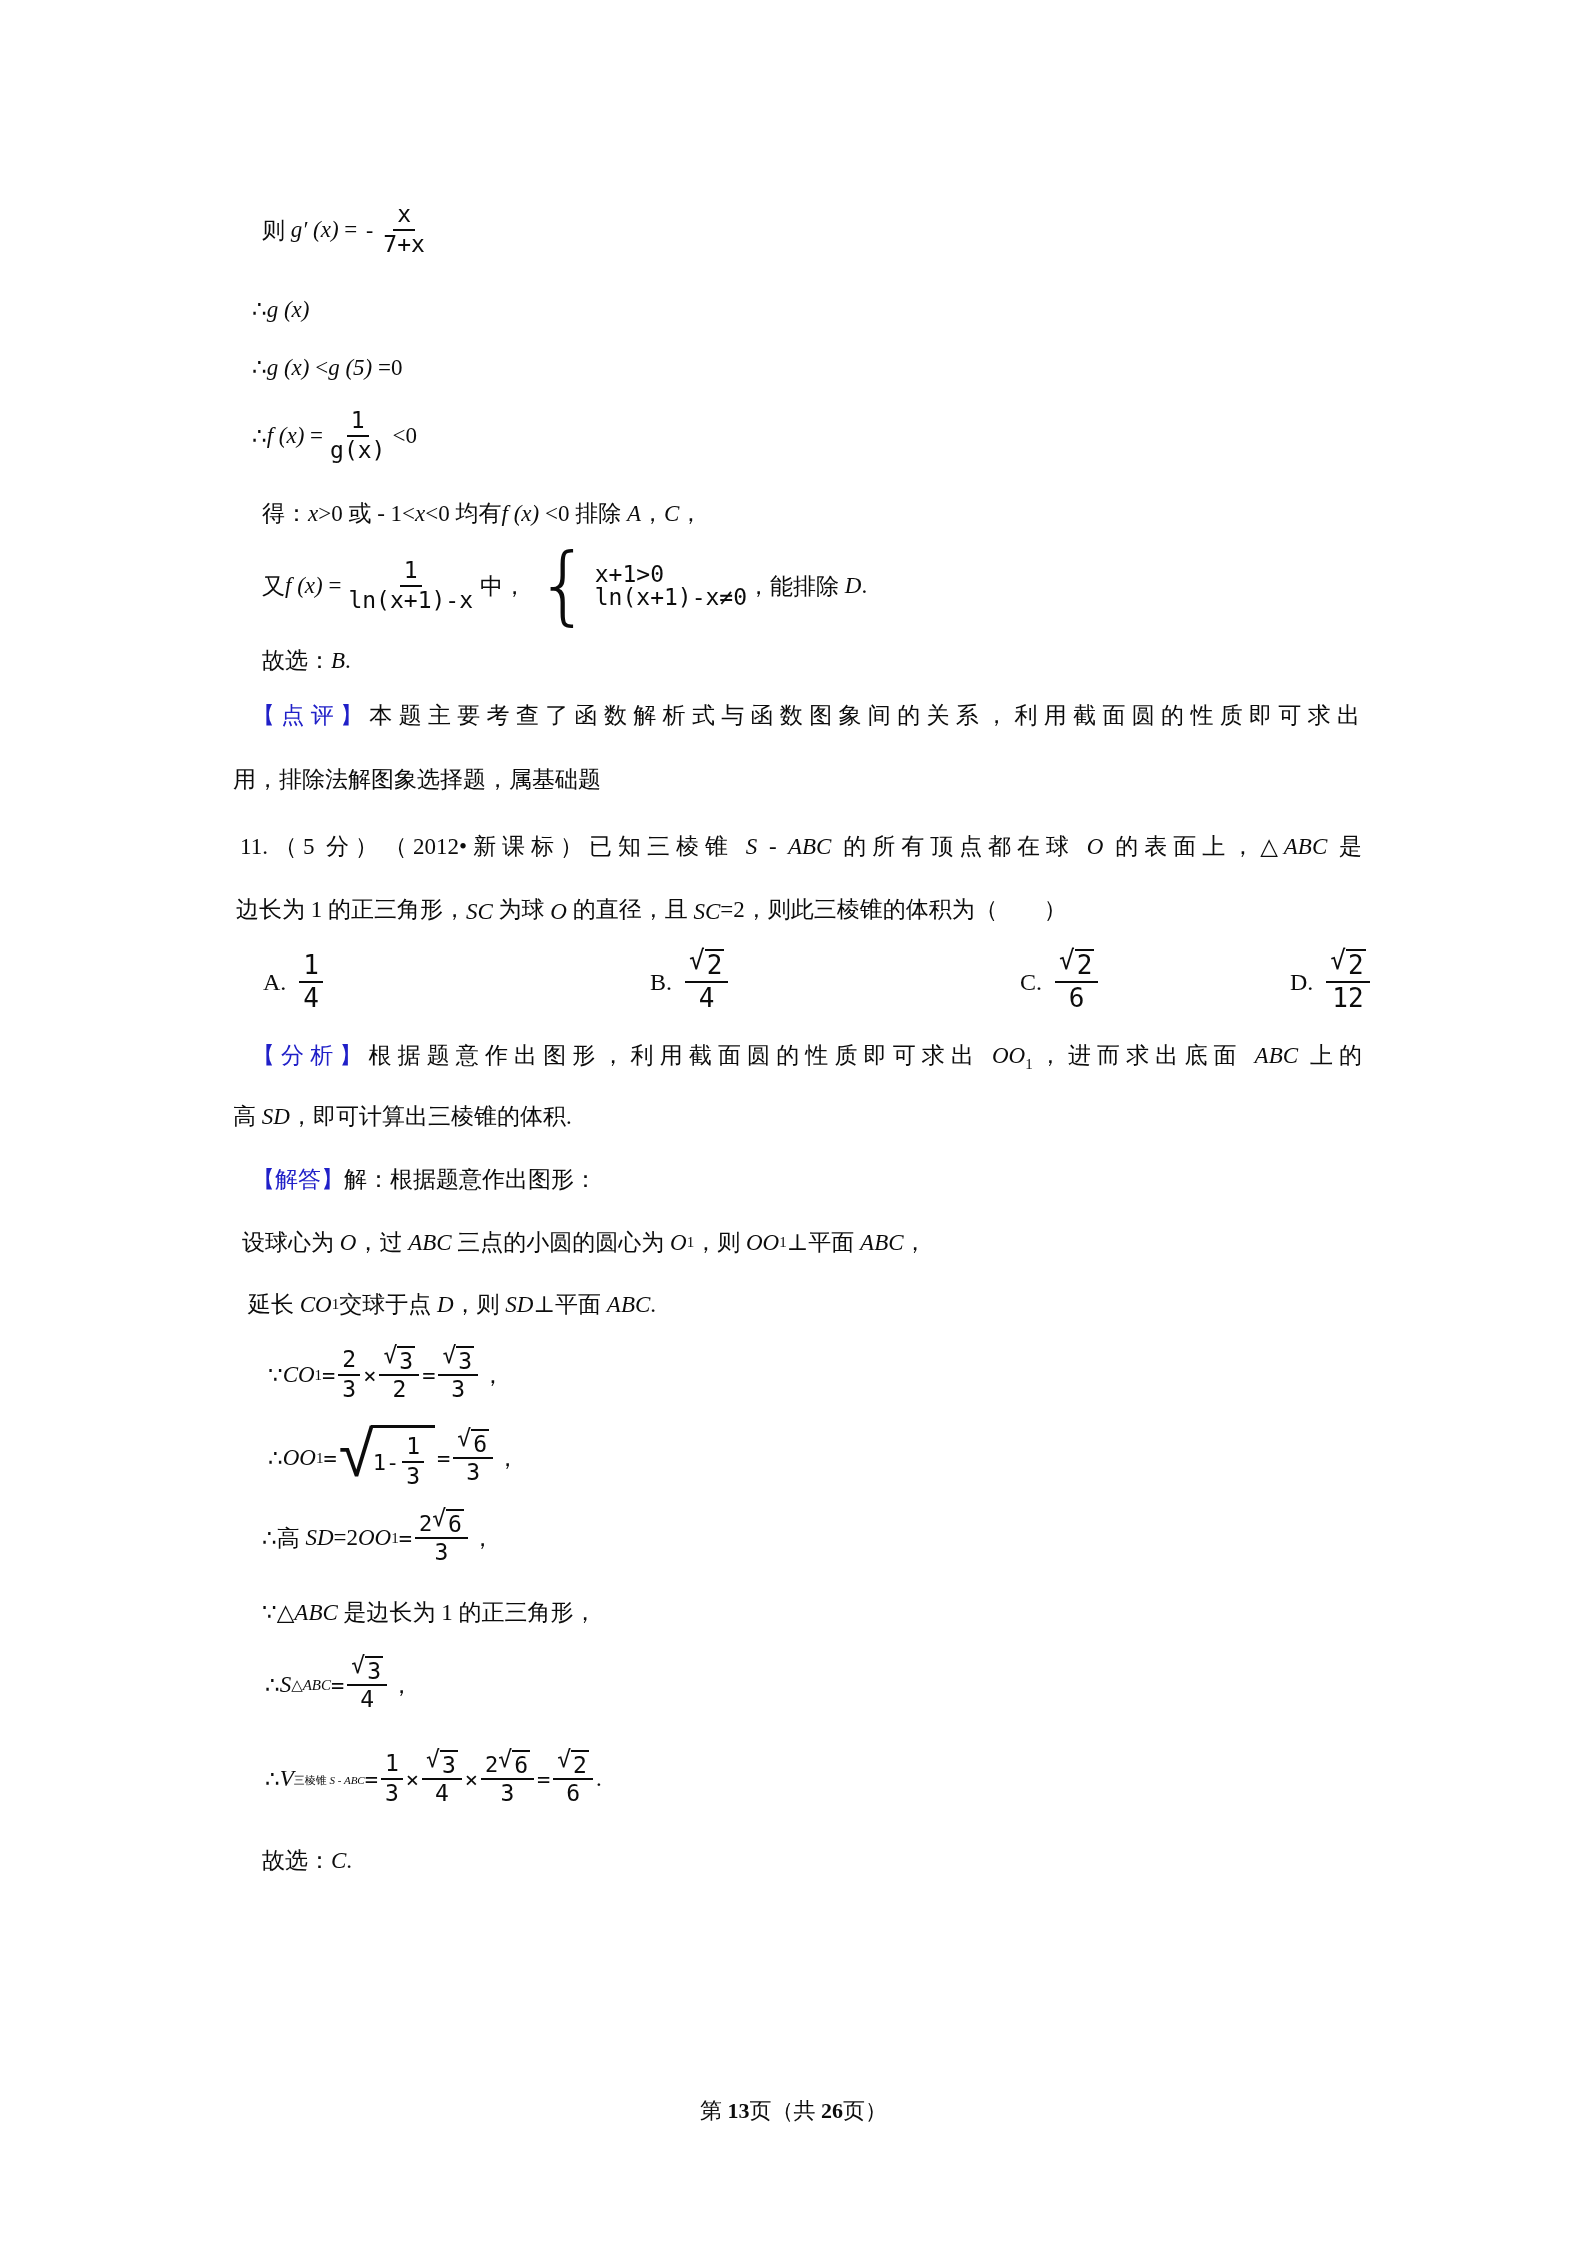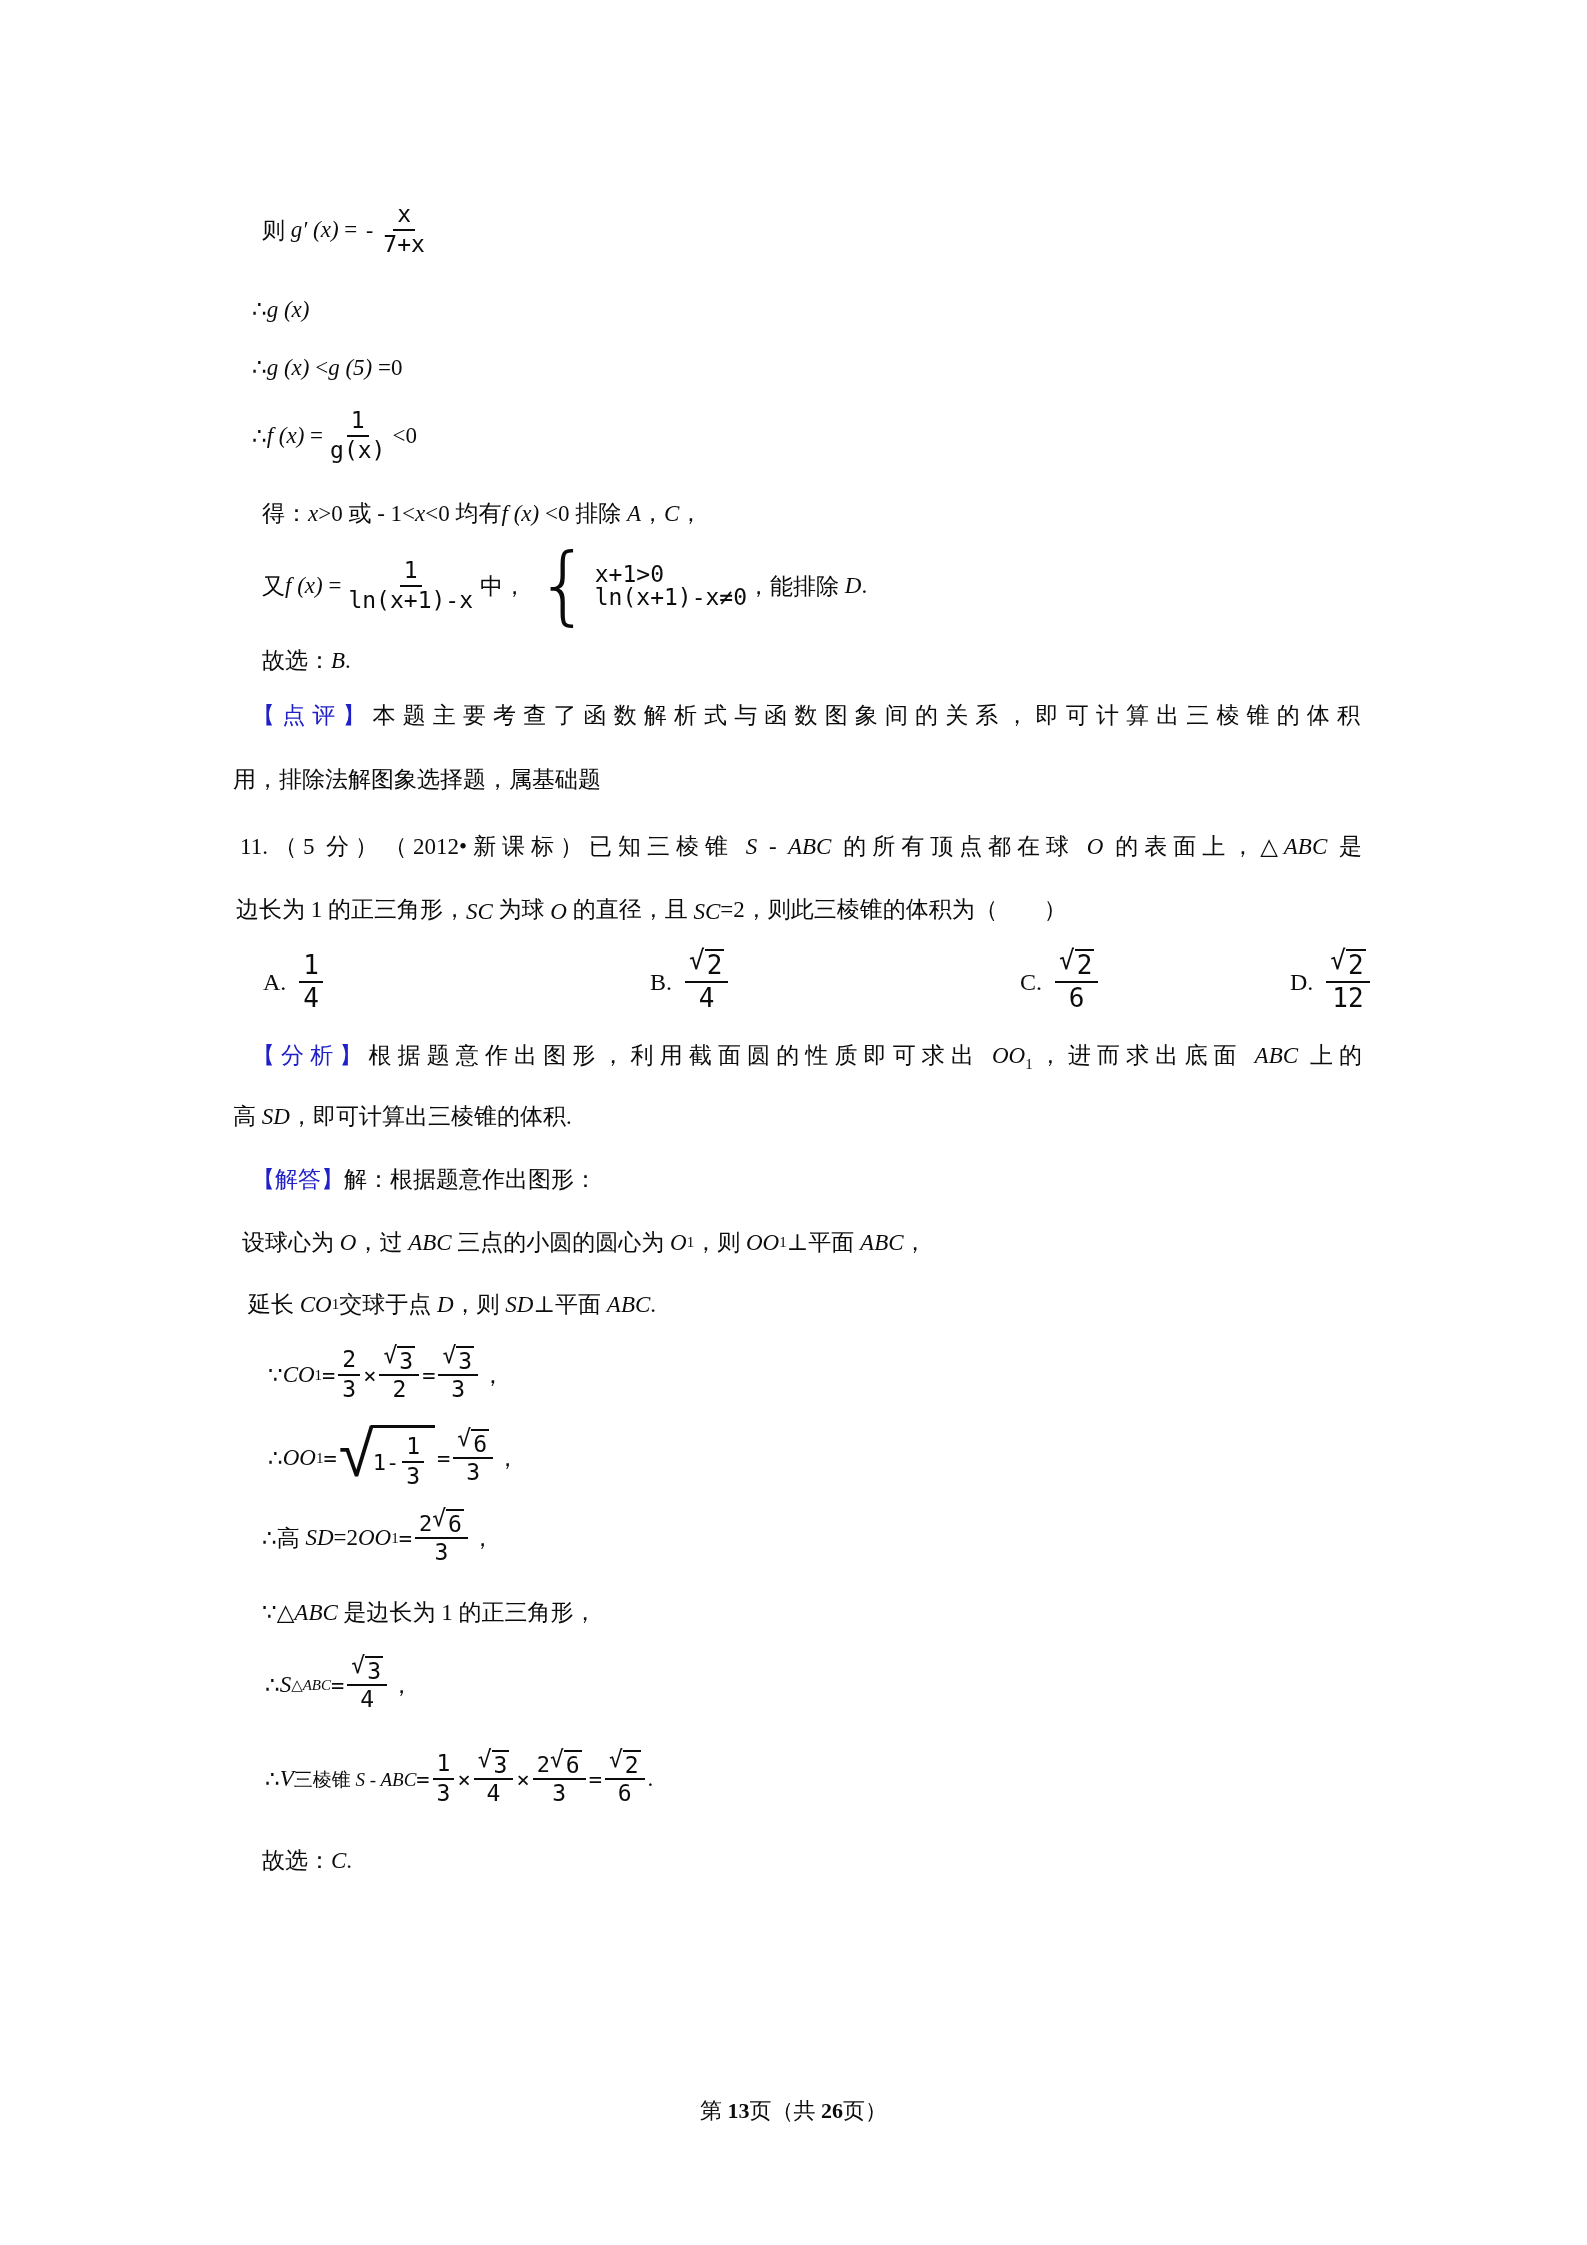--- a/index.html
+++ b/index.html
@@ -17,21 +17,21 @@
   .fr.big{font-size:26px;}
   .sq{display:inline-flex;align-items:flex-start;}
   .sq .rk{line-height:1;transform:translateY(-2px);}
   .sq .rv{border-top:2px solid #0c0c0c;line-height:1.15;padding:0 2px;}
   .bigsq{display:inline-flex;align-items:flex-start;margin:0 2px;}
   .bigrk{font-size:64px;line-height:0.92;font-family:"DejaVu Sans",sans-serif;font-weight:200;}
   .bigrv{border-top:3px solid #0c0c0c;display:inline-flex;align-items:center;padding:5px 8px 0 2px;margin-left:-3px;}
   .brc{font-family:"DejaVu Sans",sans-serif;font-size:86px;font-weight:200;line-height:0.8;margin:0 4px 0 10px;transform:translateY(-2px);}
   .cases{display:inline-flex;flex-direction:column;gap:0;font-family:"DejaVu Sans Mono",monospace;font-size:23px;line-height:1;}
   sub{font-size:15px;line-height:1;}
-  .sm{font-size:19px;}
+  .sm{font-size:11px;}
   .footer{position:absolute;left:0;width:1587px;text-align:center;font-size:22px;}
   .b{font-weight:bold;}
 </style>
 </head>
 <body>
 
 <div class="page">
 
   <div class="ln" style="top:190px;left:262px;height:80px;">
     <span>则 </span><span class="v">g′ (x)</span><span> = </span><span class="m">-</span><span class="fr"><span class="fn">x</span><span class="fd">7+x</span></span>
@@ -55,21 +55,21 @@
 
   <div class="ln" style="top:540px;left:262px;height:92px;">
     <span>又</span><span class="v">f (x)</span><span> =</span><span class="fr"><span class="fn">1</span><span class="fd">ln(x+1)-x</span></span><span>中，</span><span class="brc">{</span><span class="cases"><span>x+1&gt;0</span><span>ln(x+1)-x≠0</span></span><span>，能排除 </span><span class="v">D</span><span>.</span>
   </div>
 
   <div class="ln" style="top:645px;left:262px;">
     <span>故选：</span><span class="v">B</span><span>.</span>
   </div>
 
   <div class="jl" style="top:700px;left:252px;width:1108px;">
-    <span class="tag">【点评】</span><span>本题主要考查了函数解析式与函数图象间的关系，即可计算出三棱锥的体积</span>
+    <span class="tag">【点评】</span><span>本题主要考查了函数解析式与函数图象间的关系，利用截面圆的性质即可求出</span>
   </div>
   <div class="ln" style="top:764px;left:233px;">
     <span>用，排除法解图象选择题，属基础题</span>
   </div>
 
   <div class="jl" style="top:831px;left:240px;width:1122px;">
     <span>11.</span><span>（5 分）（2012•新课标）已知三棱锥 </span><span class="v">S - ABC</span><span> 的所有顶点都在球 </span><span class="v">O</span><span> 的表面上，△</span><span class="v">ABC</span><span> 是</span>
   </div>
   <div class="ln" style="top:894px;left:236px;align-items:flex-end;">
     <span>边长为 1 的正三角形，</span><span class="v">SC</span><span> 为球 </span><span class="v">O</span><span> 的直径，且 </span><span class="v">SC</span><span>=2，则此三棱锥的体积为（　　）</span>

